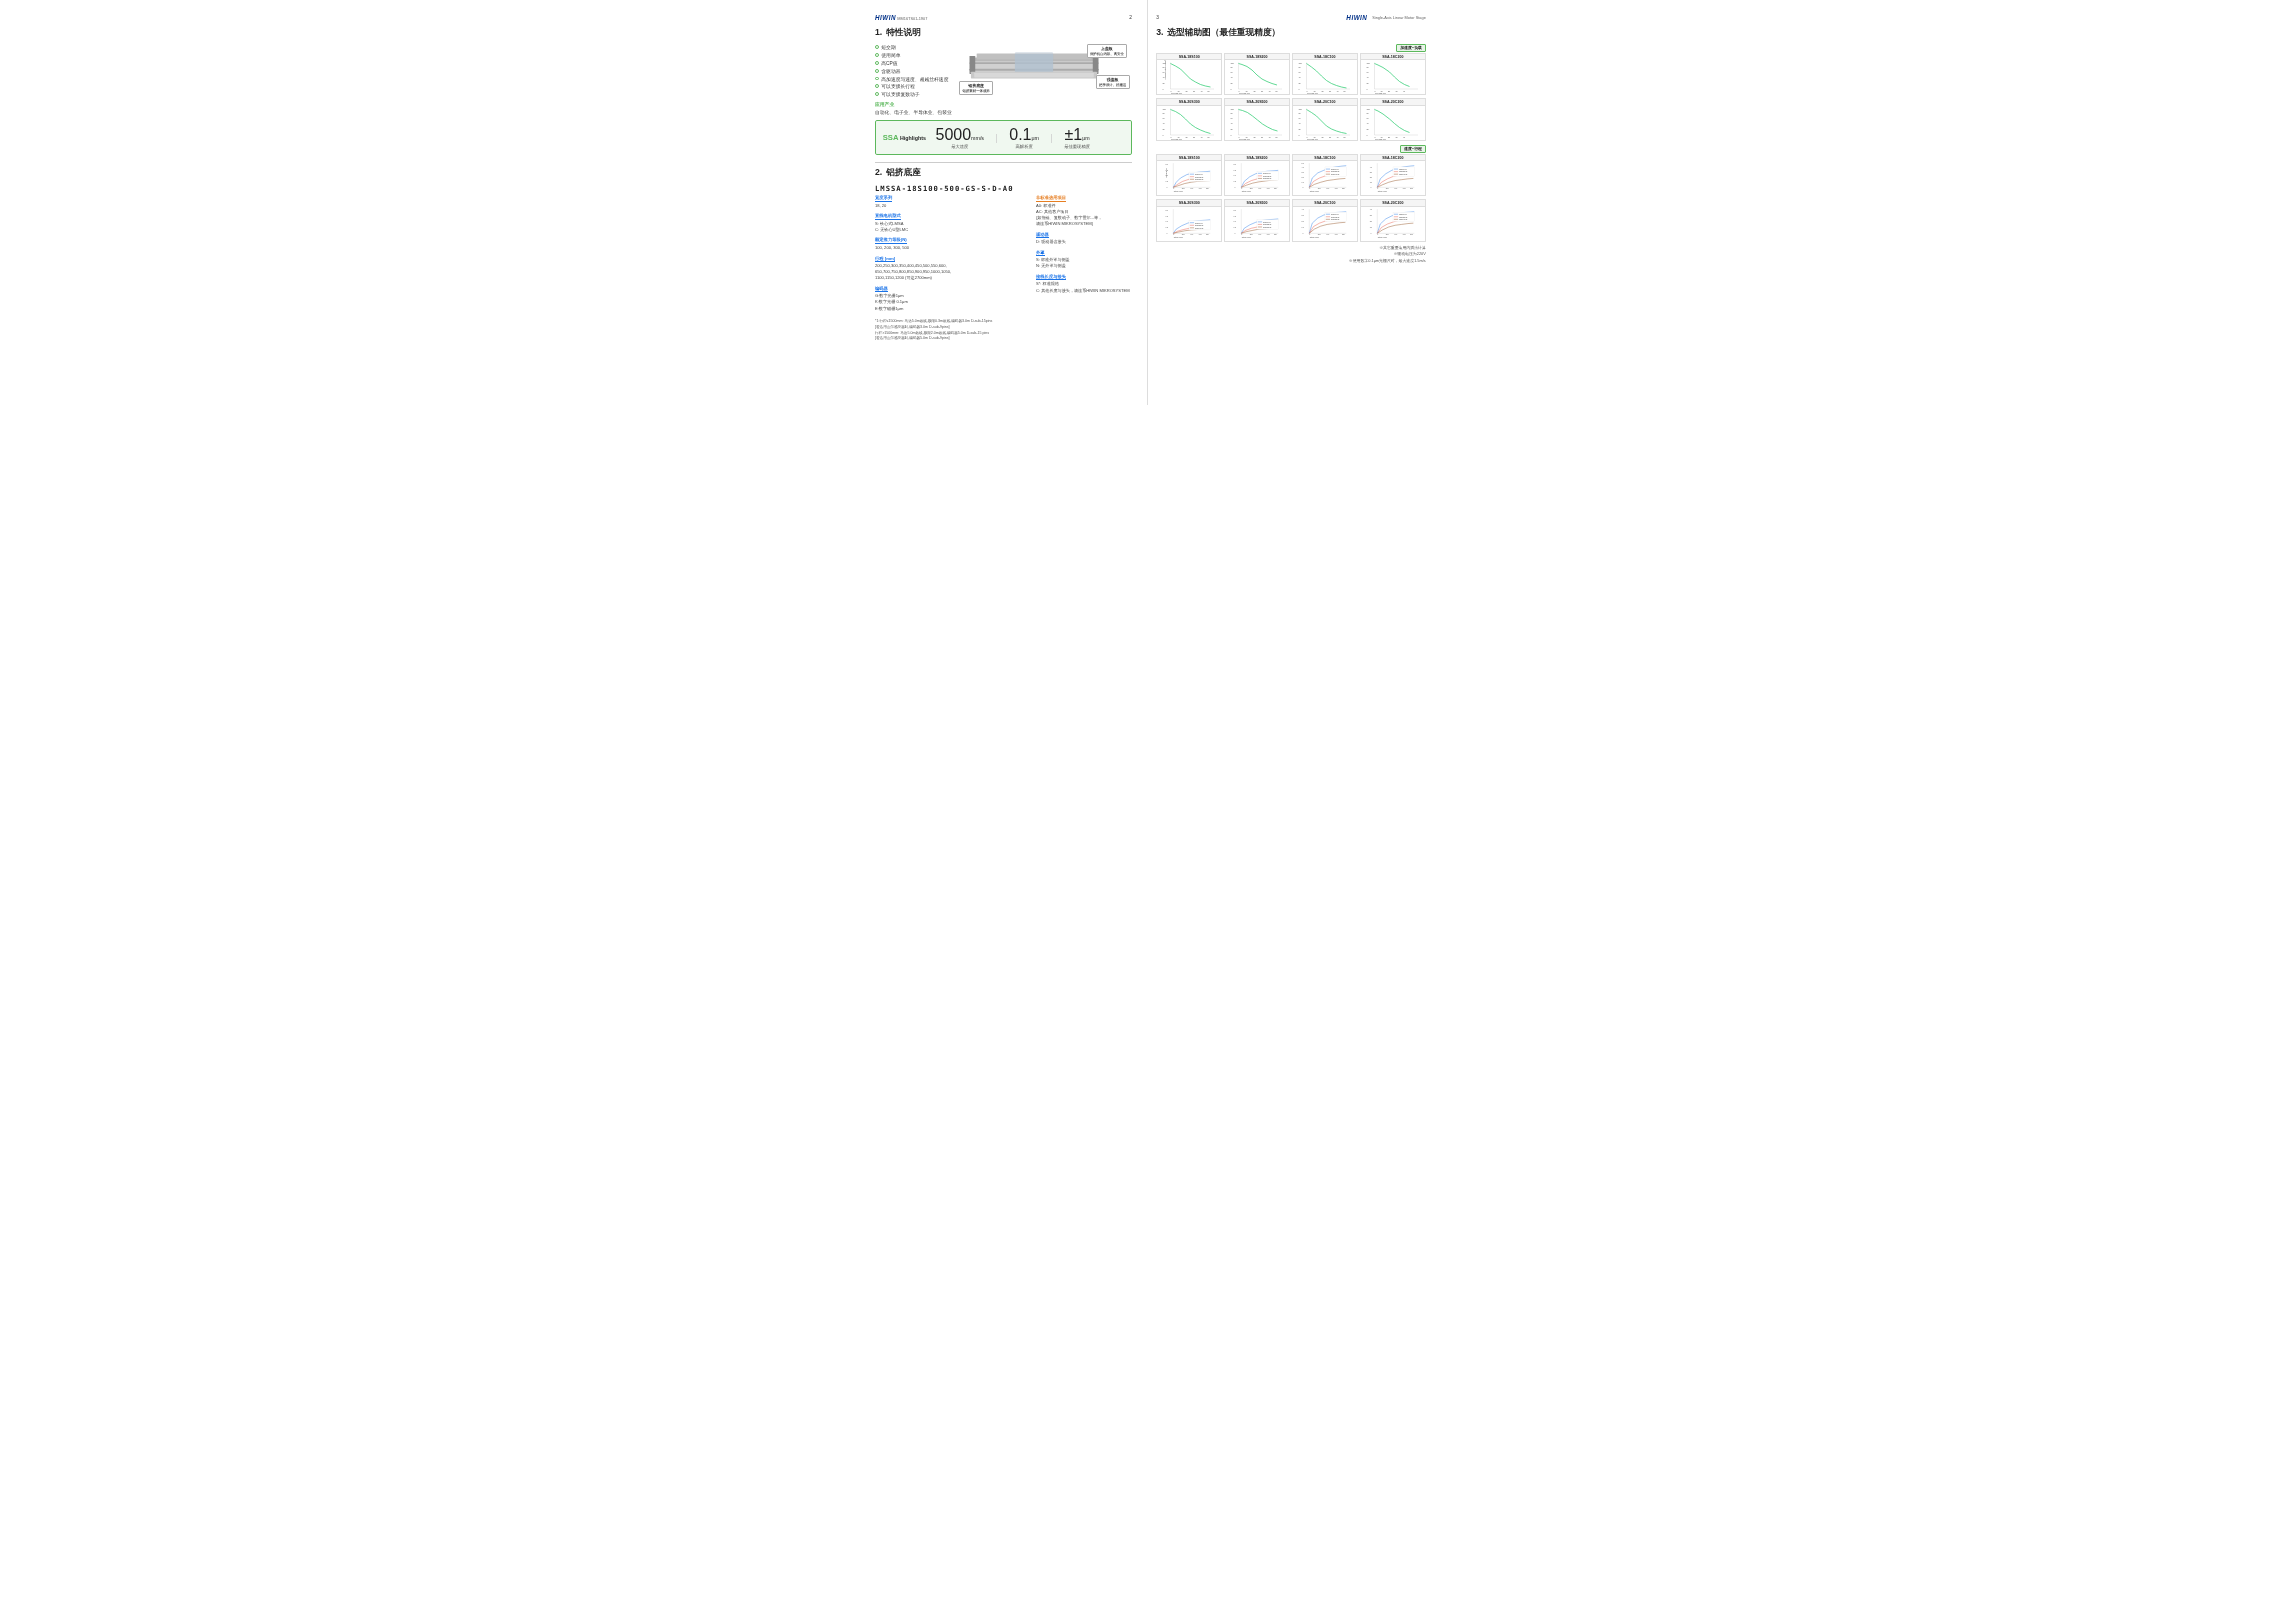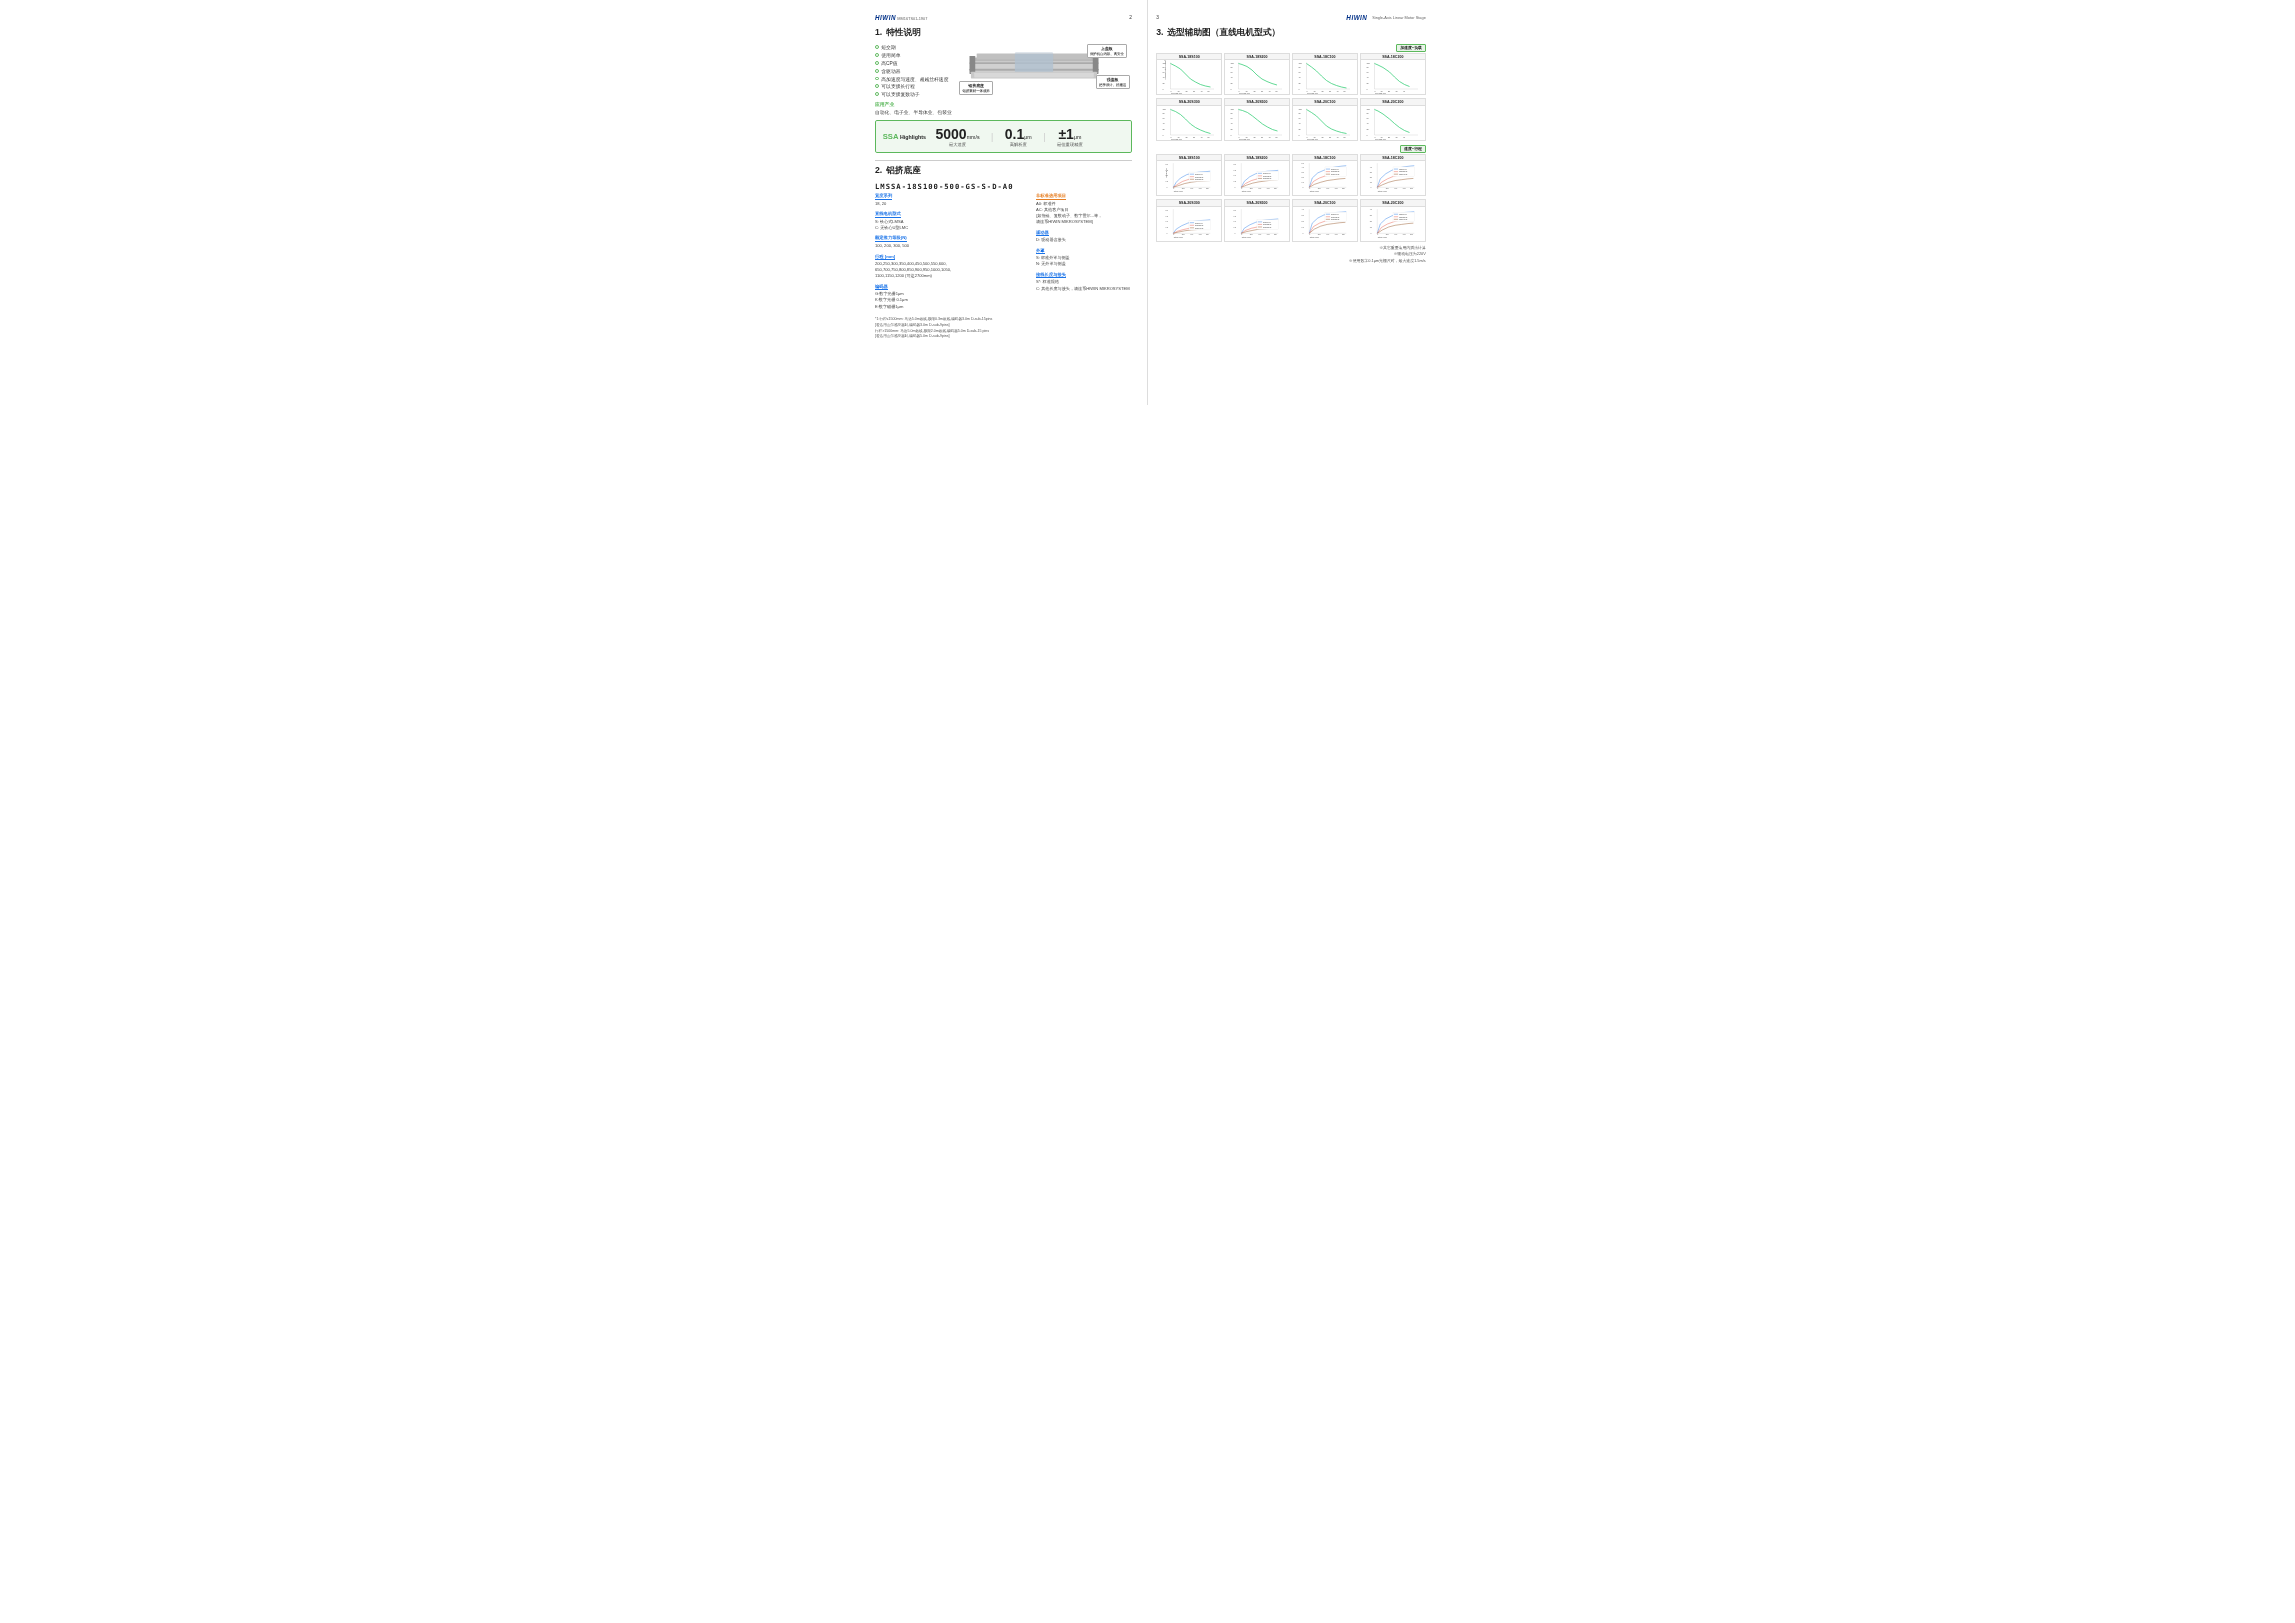--- a/index.html
+++ b/index.html
@@ -128,22 +128,22 @@
       color: #5cb85c;
     }
     .ssa-hl {
       font-size: 5.3px;
       font-weight: bold;
     }
     .highlight-item {
       text-align: center;
     }
     .hl-value {
-      font-size: 14px;
-      font-weight: bold;
+      font-size: 16px;
+      font-weight: normal;
       color: #222;
     }
     .hl-unit {
       font-size: 5.3px;
       color: #222;
     }
     .hl-label {
       font-size: 4.3px;
       color: #555;
     }
@@ -454,21 +454,21 @@
       <span class="page-num">3</span>
       <div style="display:flex; align-items:center; gap:4.8px;">
         <span class="hiwin-logo">HIWIN</span>
         <span class="page-info">Single-Axis Linear Motor Stage</span>
       </div>
     </div>
 
     <div class="charts-section">
       <div class="section-title">
         <span class="section-num">3.</span>
-        <span>选型辅助图（直线电机型式）</span>
+        <span>选型辅助图（最佳重现精度）</span>
       </div>
 
       <div style="display:flex; justify-content:flex-end; margin-bottom:1px;">
         <div style="background:#e8f4e8; border:0.5px solid #5cb85c; font-size:3.9px; font-weight:bold; padding:0.5px 2.9px; color:#222; border-radius:1px;">加速度~负载</div>
       </div>
 
       <div class="charts-grid">
 
         <div class="chart-container">
           <div class="chart-title">SSA-18S100</div>

